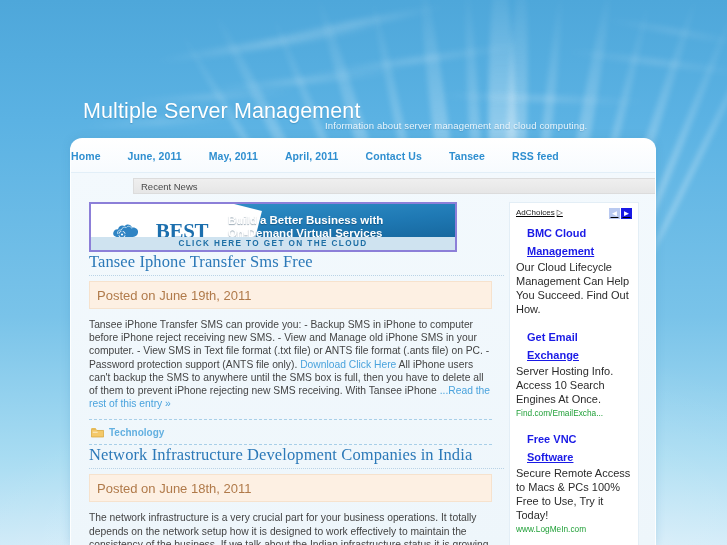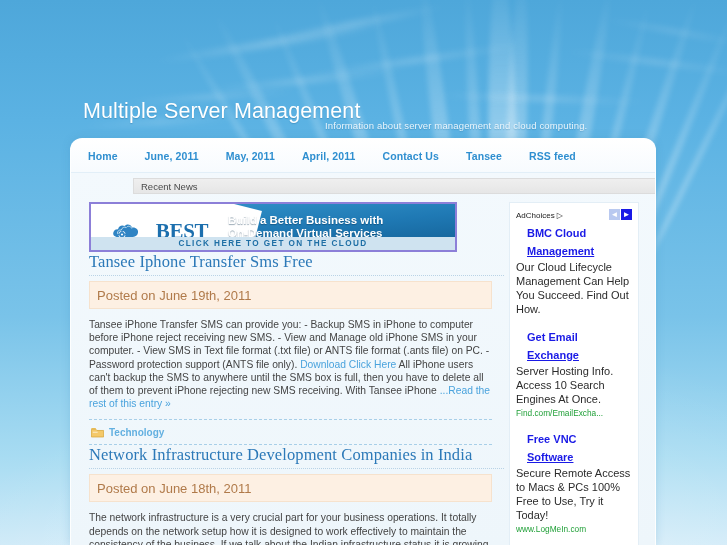--- a/index.html
+++ b/index.html
@@ -81,21 +81,20 @@
       linear-gradient(180deg, #ffffff 0%, #f3f9fd 26px, #eef6fb 100%);
   }
 
   
   #nav {
     position: absolute;
     left: 0; top: 0;
     width: 586px; height: 34px;
     display: flex;
     align-items: center;
-    padding-left: 17px;
     background: linear-gradient(180deg, #ffffff 0%, #f7fbfe 100%);
     border-bottom: 1px solid #e2eff8;
   }
   #nav a {
     color: #2f8fd0;
     font-size: 10.5px;
     font-weight: bold;
     text-decoration: none;
     margin-right: 27px;
     white-space: nowrap;
@@ -275,23 +274,24 @@
     width: 130px;
   }
   #ad-unit {
     background: #ffffff;
     border: 1px solid #e3eef6;
     padding: 5px 6px 6px 6px;
     width: 130px;
   }
   #adchoices-row {
     display: flex;
-    align-items: flex-end;
+    align-items: flex-start;
     height: 12px;
     margin-bottom: 3px;
+    text-decoration: underline;
   }
   #adchoices-label {
     font-size: 8px;
     color: #222222;
     white-space: nowrap;
   }
   #adchoices-tri {
     font-size: 8px;
     color: #333;
     margin-left: 2px;

